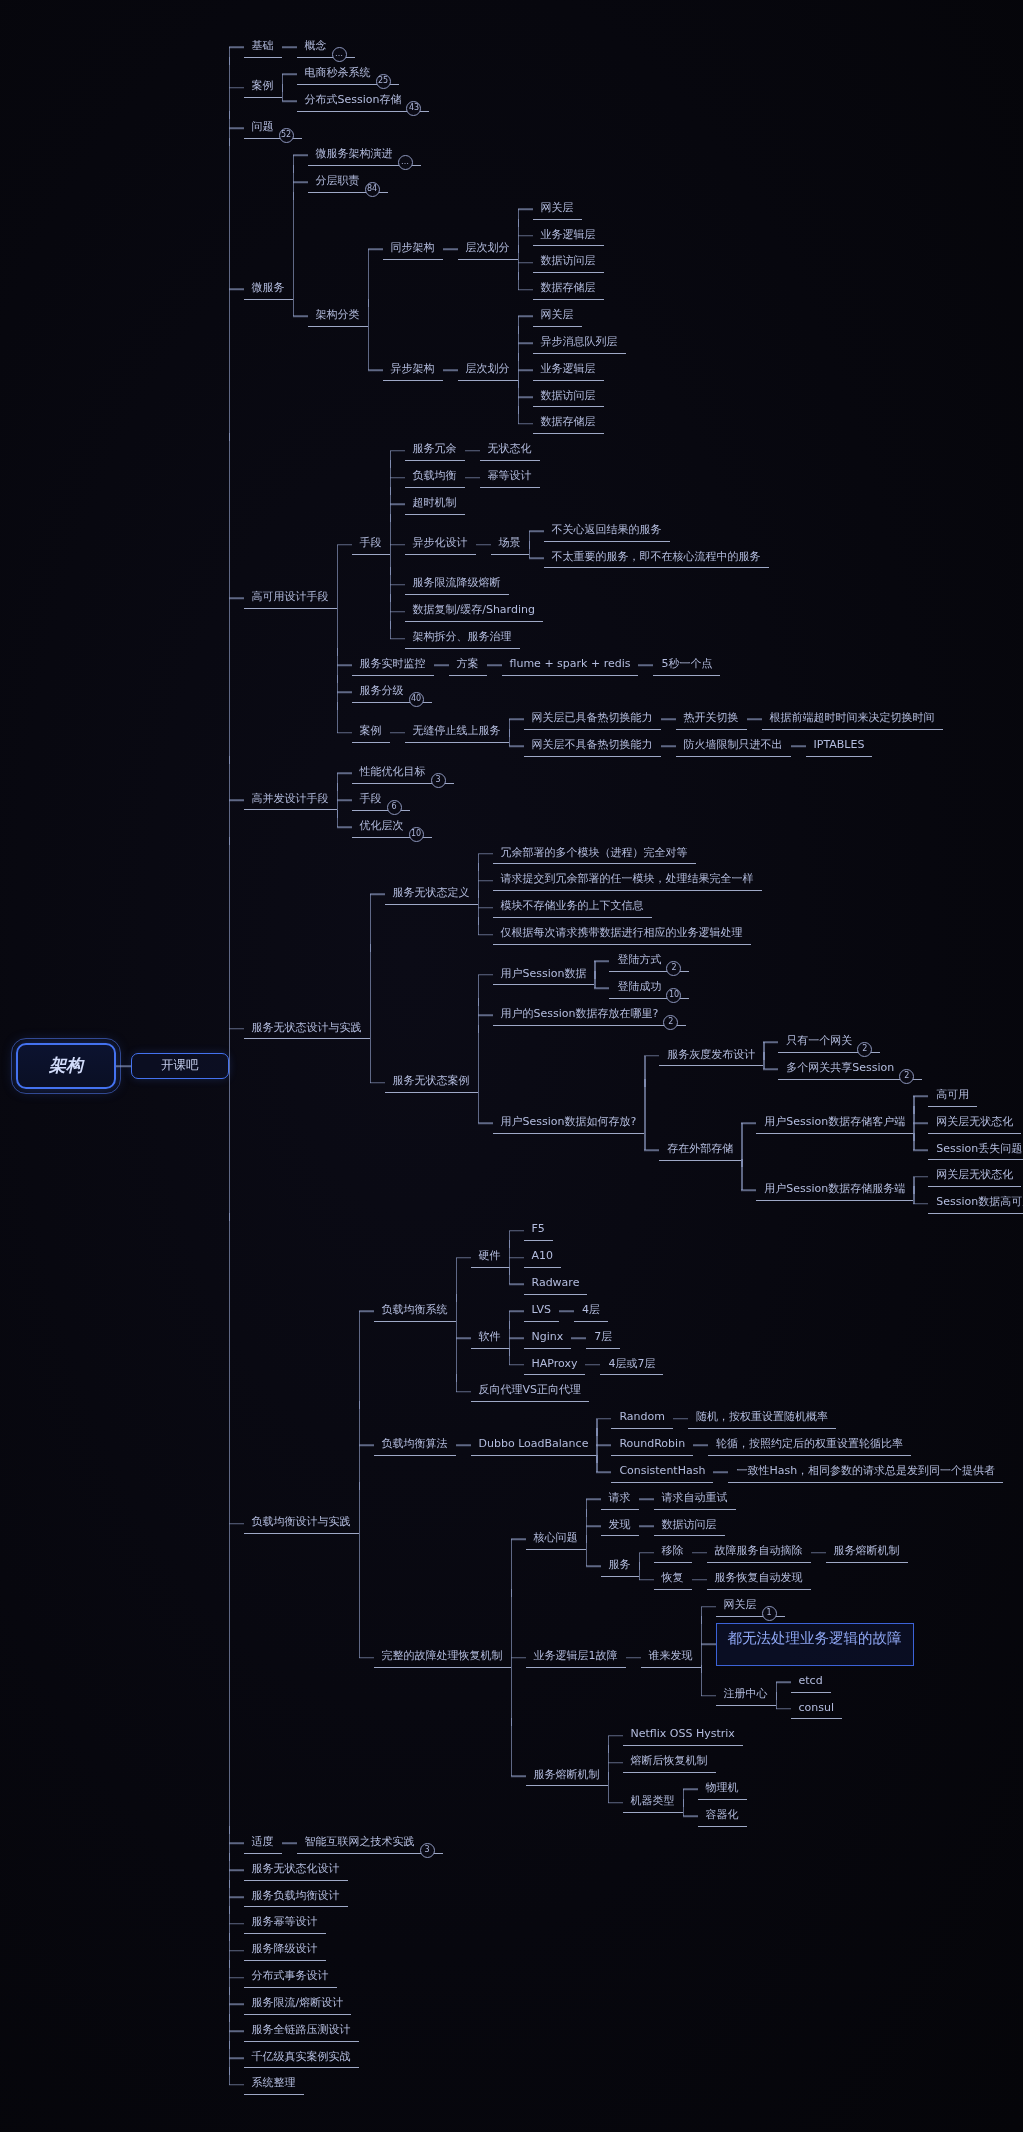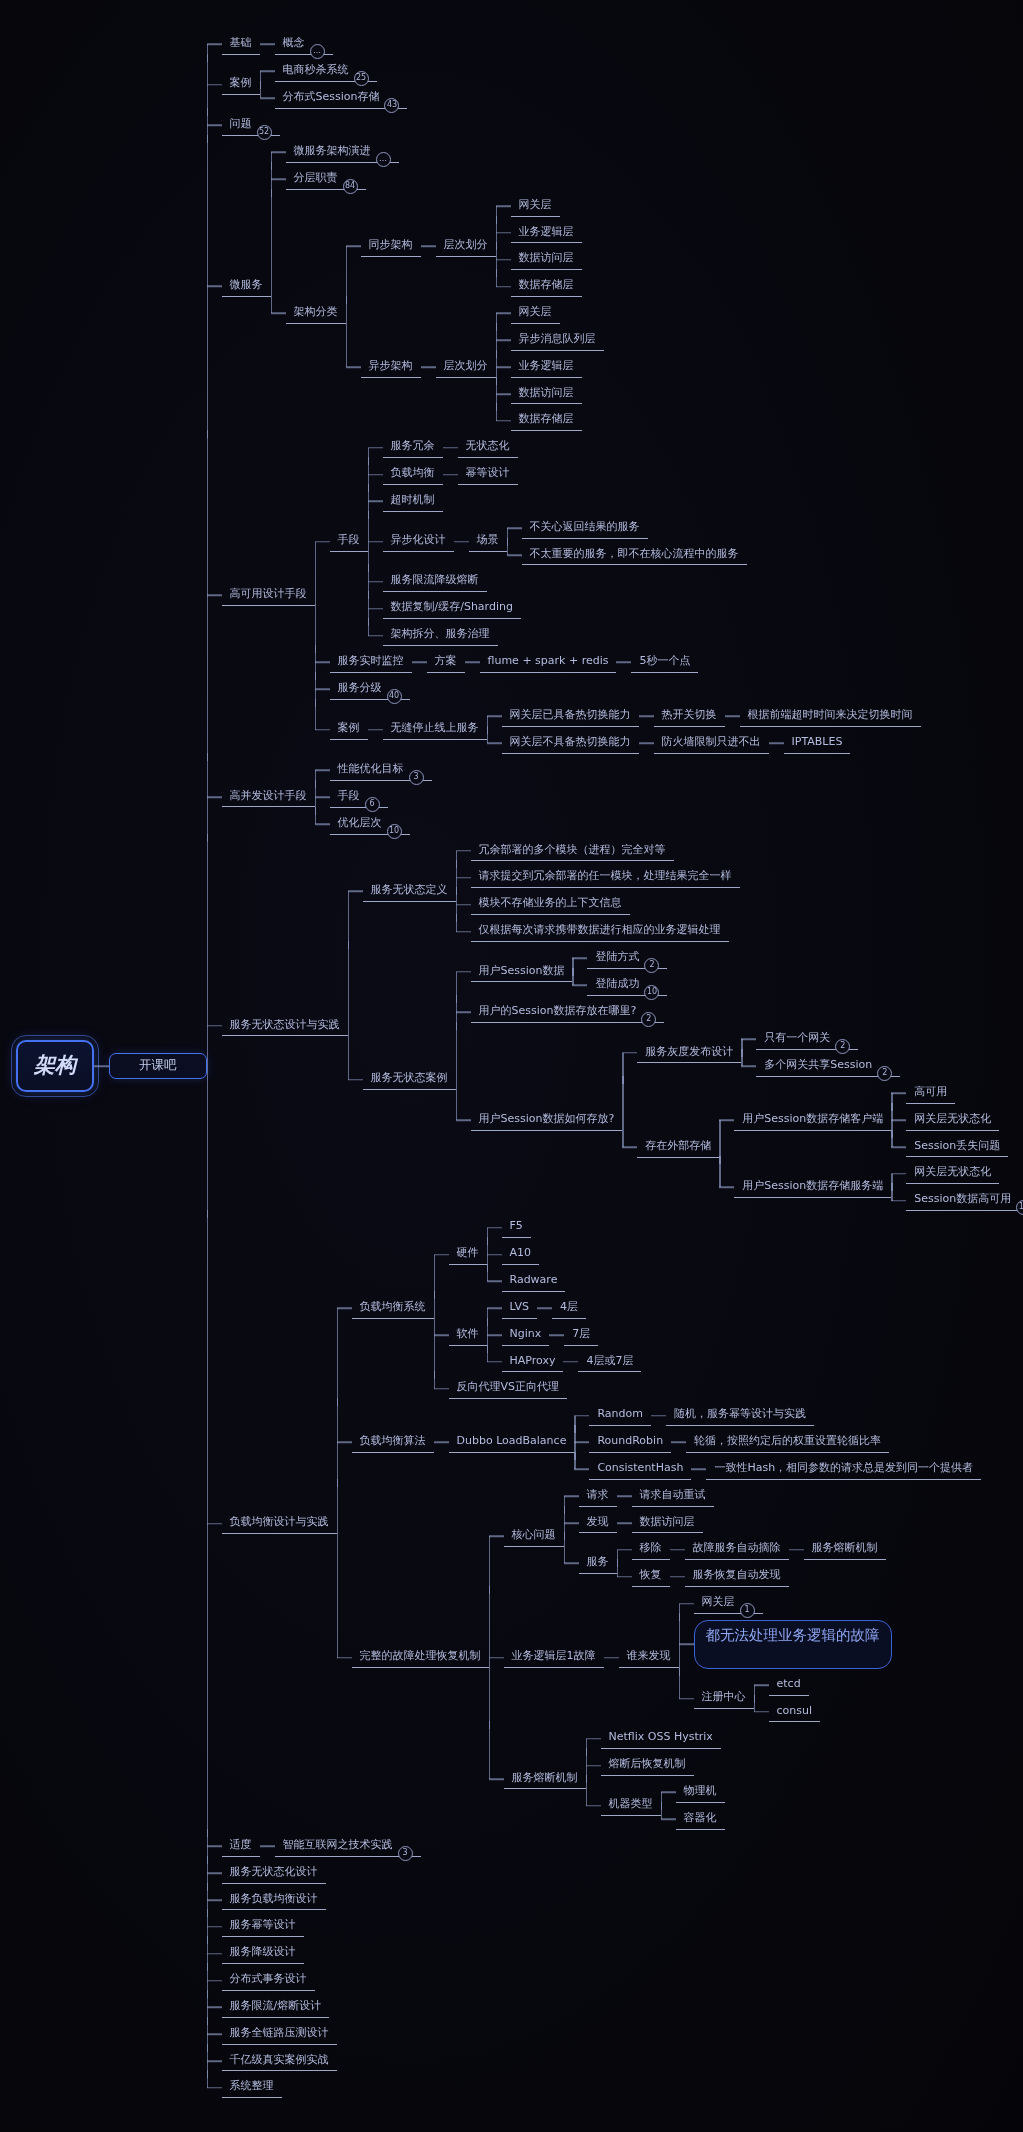--- a/index.html
+++ b/index.html
@@ -48,37 +48,37 @@
   .badge{
     margin-left:5px;width:15px;height:15px;min-width:15px;box-sizing:border-box;
     border:1.2px solid #8d97bd;border-radius:50%;
     display:inline-flex;align-items:center;justify-content:center;
     font-size:8px;color:#aeb7da;background:#0a0a14;
     transform:translateY(8px);position:relative;z-index:2;
   }
   
   .label.rootbox{
     border:2px solid var(--accent);border-bottom:2px solid var(--accent);
-    border-radius:10px;padding:9px 16px 10px;align-items:center;
-    font-size:21px;font-weight:bold;font-style:italic;color:#d2dcfa;
+    border-radius:10px;padding:9px 31px 10px;align-items:center;
+    font-size:17px;font-weight:bold;font-style:italic;color:#d2dcfa;
     background:linear-gradient(180deg,#0c1330,#0a0f24);
     outline:1.5px solid rgba(80,120,240,.55);outline-offset:4px;
     box-shadow:0 0 14px rgba(68,114,240,.35);
   }
   
   .label.subbox{
     border:1.6px solid var(--accent);border-bottom:1.6px solid var(--accent);
     border-radius:7px;padding:3px 29px 4px;align-items:center;
     font-size:12.5px;color:#c4cdec;background:rgba(16,26,64,.35);
     box-shadow:0 0 8px rgba(68,114,240,.22);
   }
   
   .label.callout{
     border:1.6px solid #3c63d8;border-bottom:1.6px solid #3c63d8;
-    border-radius:14px;padding:5px 11px 22px;align-items:flex-start;
+    border-radius:0;padding:5px 11px 16px;align-items:flex-start;
     font-size:14.5px;color:#8fa7f4;background:rgba(12,20,52,.55);
   }
 </style>
 </head>
 <body>
 
 <div class="map" id="map">
     <div class="tnode">
       <div class="label rootbox">
         <span class="txt">架构</span>
@@ -648,21 +648,21 @@
                         <span class="txt">Dubbo LoadBalance</span>
                       </div>
                       <div class="kids">
                         <div class="tnode">
                           <div class="label">
                             <span class="txt">Random</span>
                           </div>
                           <div class="kids">
                             <div class="tnode">
                               <div class="label">
-                                <span class="txt">随机，服务幂等设计与实践</span>
+                                <span class="txt">随机，按权重设置随机概率</span>
                               </div>
                             </div>
                           </div>
                         </div>
                         <div class="tnode">
                           <div class="label">
                             <span class="txt">RoundRobin</span>
                           </div>
                           <div class="kids">
                             <div class="tnode">

